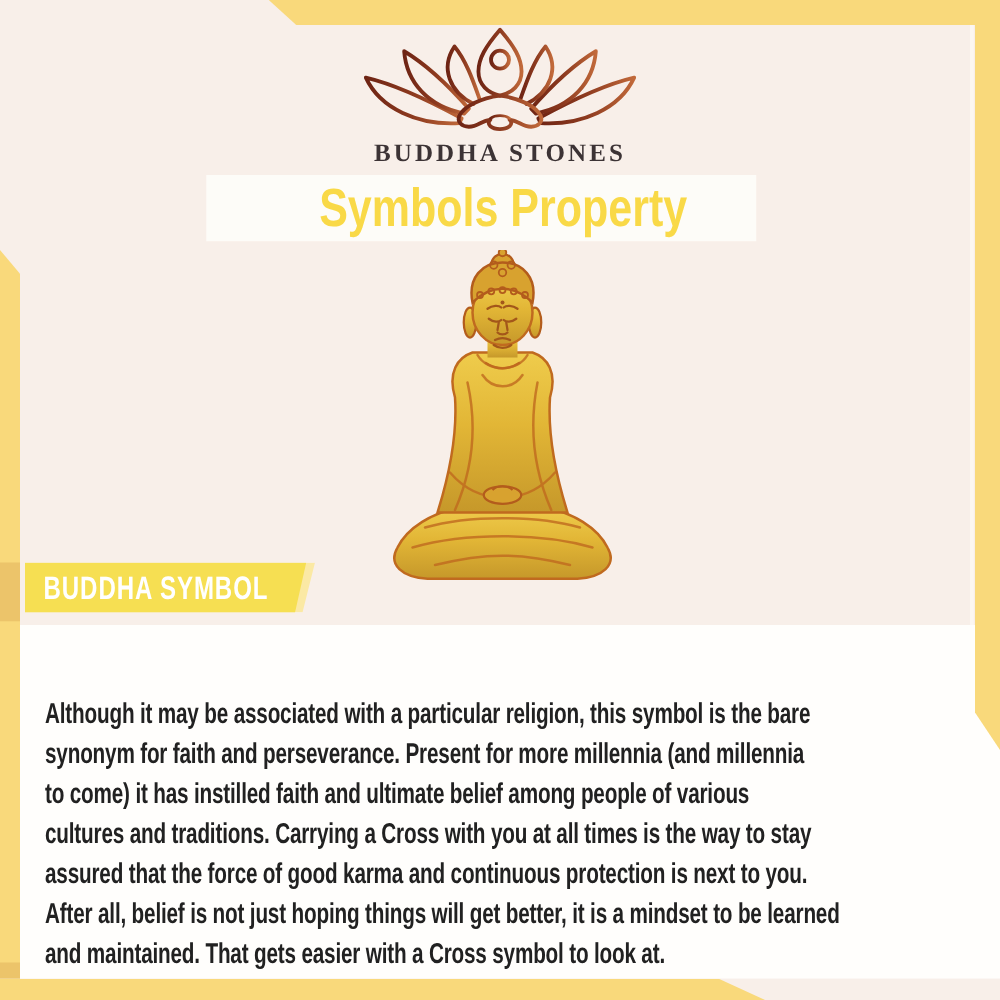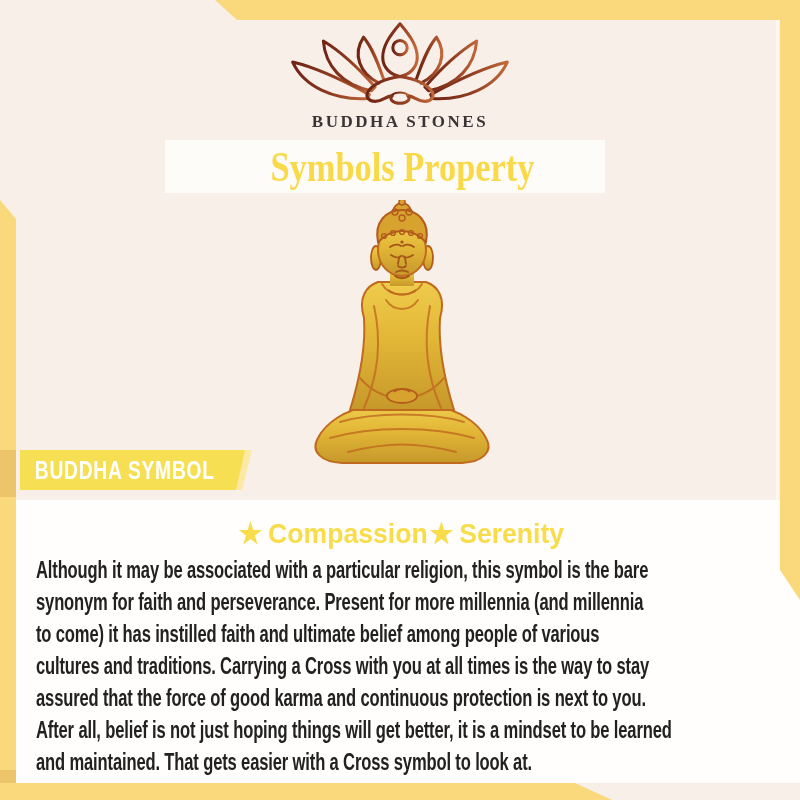--- a/index.html
+++ b/index.html
@@ -23,25 +23,25 @@
   .bottom-strip{left:0;top:783px;width:800px;height:17px;background:var(--cream,#f8efe9);}
   .bottom-band{left:0;top:0;width:800px;height:17px;background:var(--accent-muted,#f9d97b);
     clip-path:polygon(0 0,575px 0,612px 17px,0 17px);}
 
   
   .white-section{left:0;top:500px;width:800px;height:283px;background:var(--white,#fffefc);}
 
   
   .logo-svg{left:280px;top:18px;width:240px;height:92px;}
   .brand-name{left:0;top:112px;width:800px;text-align:center;
-    font-family:"Liberation Serif",serif;font-size:17px;font-weight:600;
+    font-family:"Liberation Serif",serif;font-size:20px;font-weight:600;
     letter-spacing:2.5px;color:var(--brand-dark,#3c3335);}
 
   
-  .title-banner{left:165px;top:140px;width:440px;height:53px;background:var(--band-white,#fdfcf8);font-family:Liberation Serif, serif;}
+  .title-banner{left:165px;top:140px;width:440px;height:53px;background:var(--band-white,#fdfcf8);}
   .page-title{width:475px;height:53px;line-height:54px;text-align:center;
     font-size:43px;font-weight:700;color:var(--title-yellow,#f9d947);
     transform:scaleX(0.8);transform-origin:50% 50%;white-space:nowrap;}
 
   
   .buddha-svg{left:302px;top:200px;width:200px;height:268px;}
 
   
   .ribbon-pale{left:20px;top:450px;width:234px;height:40px;background:var(--accent-pale,#fbe9a4);
     clip-path:polygon(0 0,232px 0,222px 40px,0 40px);}
@@ -167,25 +167,20 @@
 
     <ellipse cx="100" cy="196" rx="15" ry="7" fill="#d8a22f" stroke="#b35c1c" stroke-width="1.8"></ellipse>
     <path d="M92,192 C96,188 104,188 108,192" fill="none" stroke="#b35c1c" stroke-width="1.6"></path>
   </svg>
 
   <div class="abs ribbon-pale"></div>
   <div class="abs ribbon-main">
     <span class="ribbon-label">BUDDHA SYMBOL</span>
   </div>
 
-  <div class="abs props-row">
-    <span class="props-inner">
-      <span class="star">★</span><span>Compassion</span><span class="star">★</span><span>Serenity</span>
-    </span>
-  </div>
 
   <div class="abs desc">
       <div class="line">Although it may be associated with a particular religion, this symbol is the bare</div>
       <div class="line">synonym for faith and perseverance. Present for more millennia (and millennia</div>
       <div class="line">to come) it has instilled faith and ultimate belief among people of various</div>
       <div class="line">cultures and traditions. Carrying a Cross with you at all times is the way to stay</div>
       <div class="line">assured that the force of good karma and continuous protection is next to you.</div>
       <div class="line">After all, belief is not just hoping things will get better, it is a mindset to be learned</div>
       <div class="line">and maintained. That gets easier with a Cross symbol to look at.</div>
     </div>

